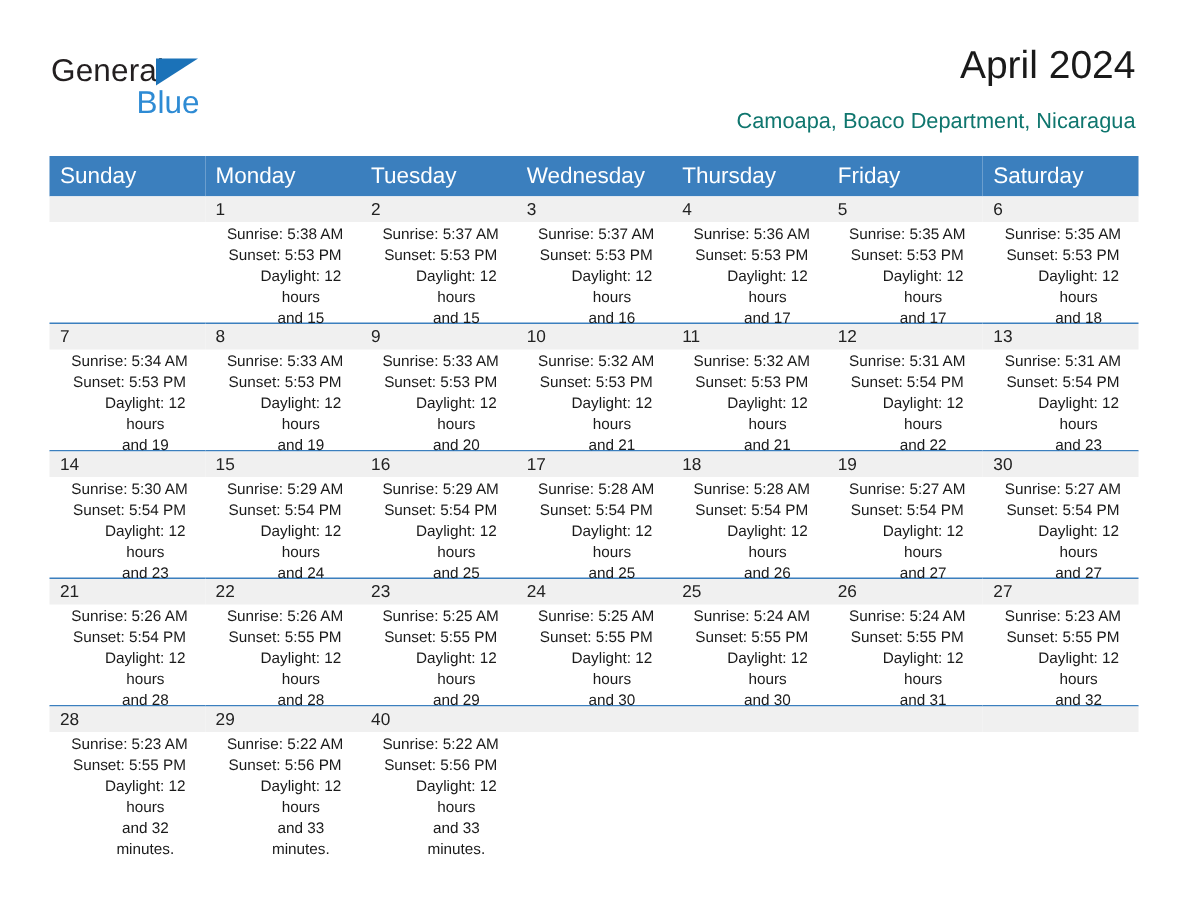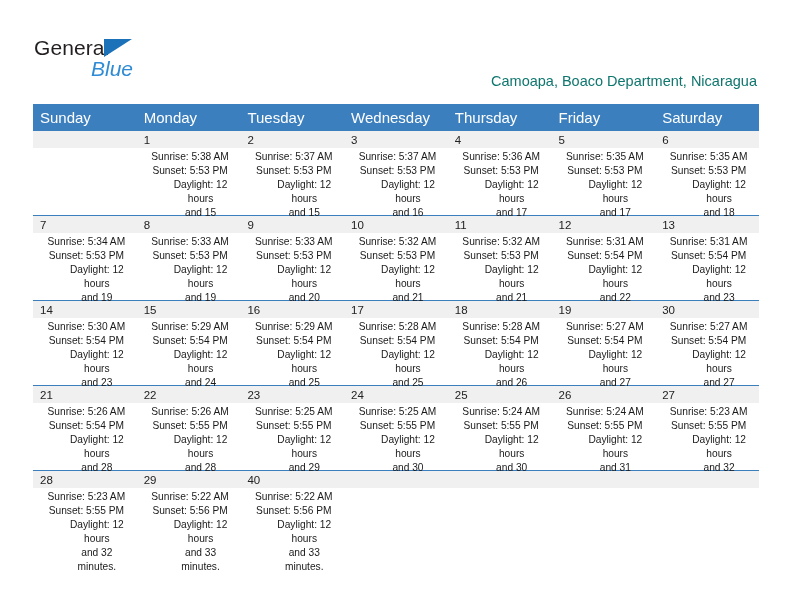--- a/index.html
+++ b/index.html
@@ -53,21 +53,20 @@
     border-left: 28px solid #1b72b8;
     border-bottom: 18px solid transparent;
   }
   .logo-blue {
     position: absolute;
     left: 57px;
     top: 21px;
     font-size: 21px;
     color: #2e8bd4;
     font-family: "Liberation Sans", sans-serif;
-    font-style: italic;
   }
   .title {
     position: absolute;
     right: 35px;
     top: 0px;
     font-size: 26px;
     color: #1a1a1a;
     text-align: right;
     white-space: nowrap;
   }
@@ -149,20 +148,21 @@
 <body>
 
 <div class="page">
 
   <div class="header">
     <div class="logo">
       <span class="logo-general">General</span>
       <span class="logo-triangle"></span>
       <span class="logo-blue">Blue</span>
     </div>
+    <div class="title">April 2024</div>
     <div class="subtitle">Camoapa, Boaco Department, Nicaragua</div>
   </div>
 
   <table class="calendar">
     <thead>
       <tr>
         <th>Sunday</th>
         <th>Monday</th>
         <th>Tuesday</th>
         <th>Wednesday</th>

